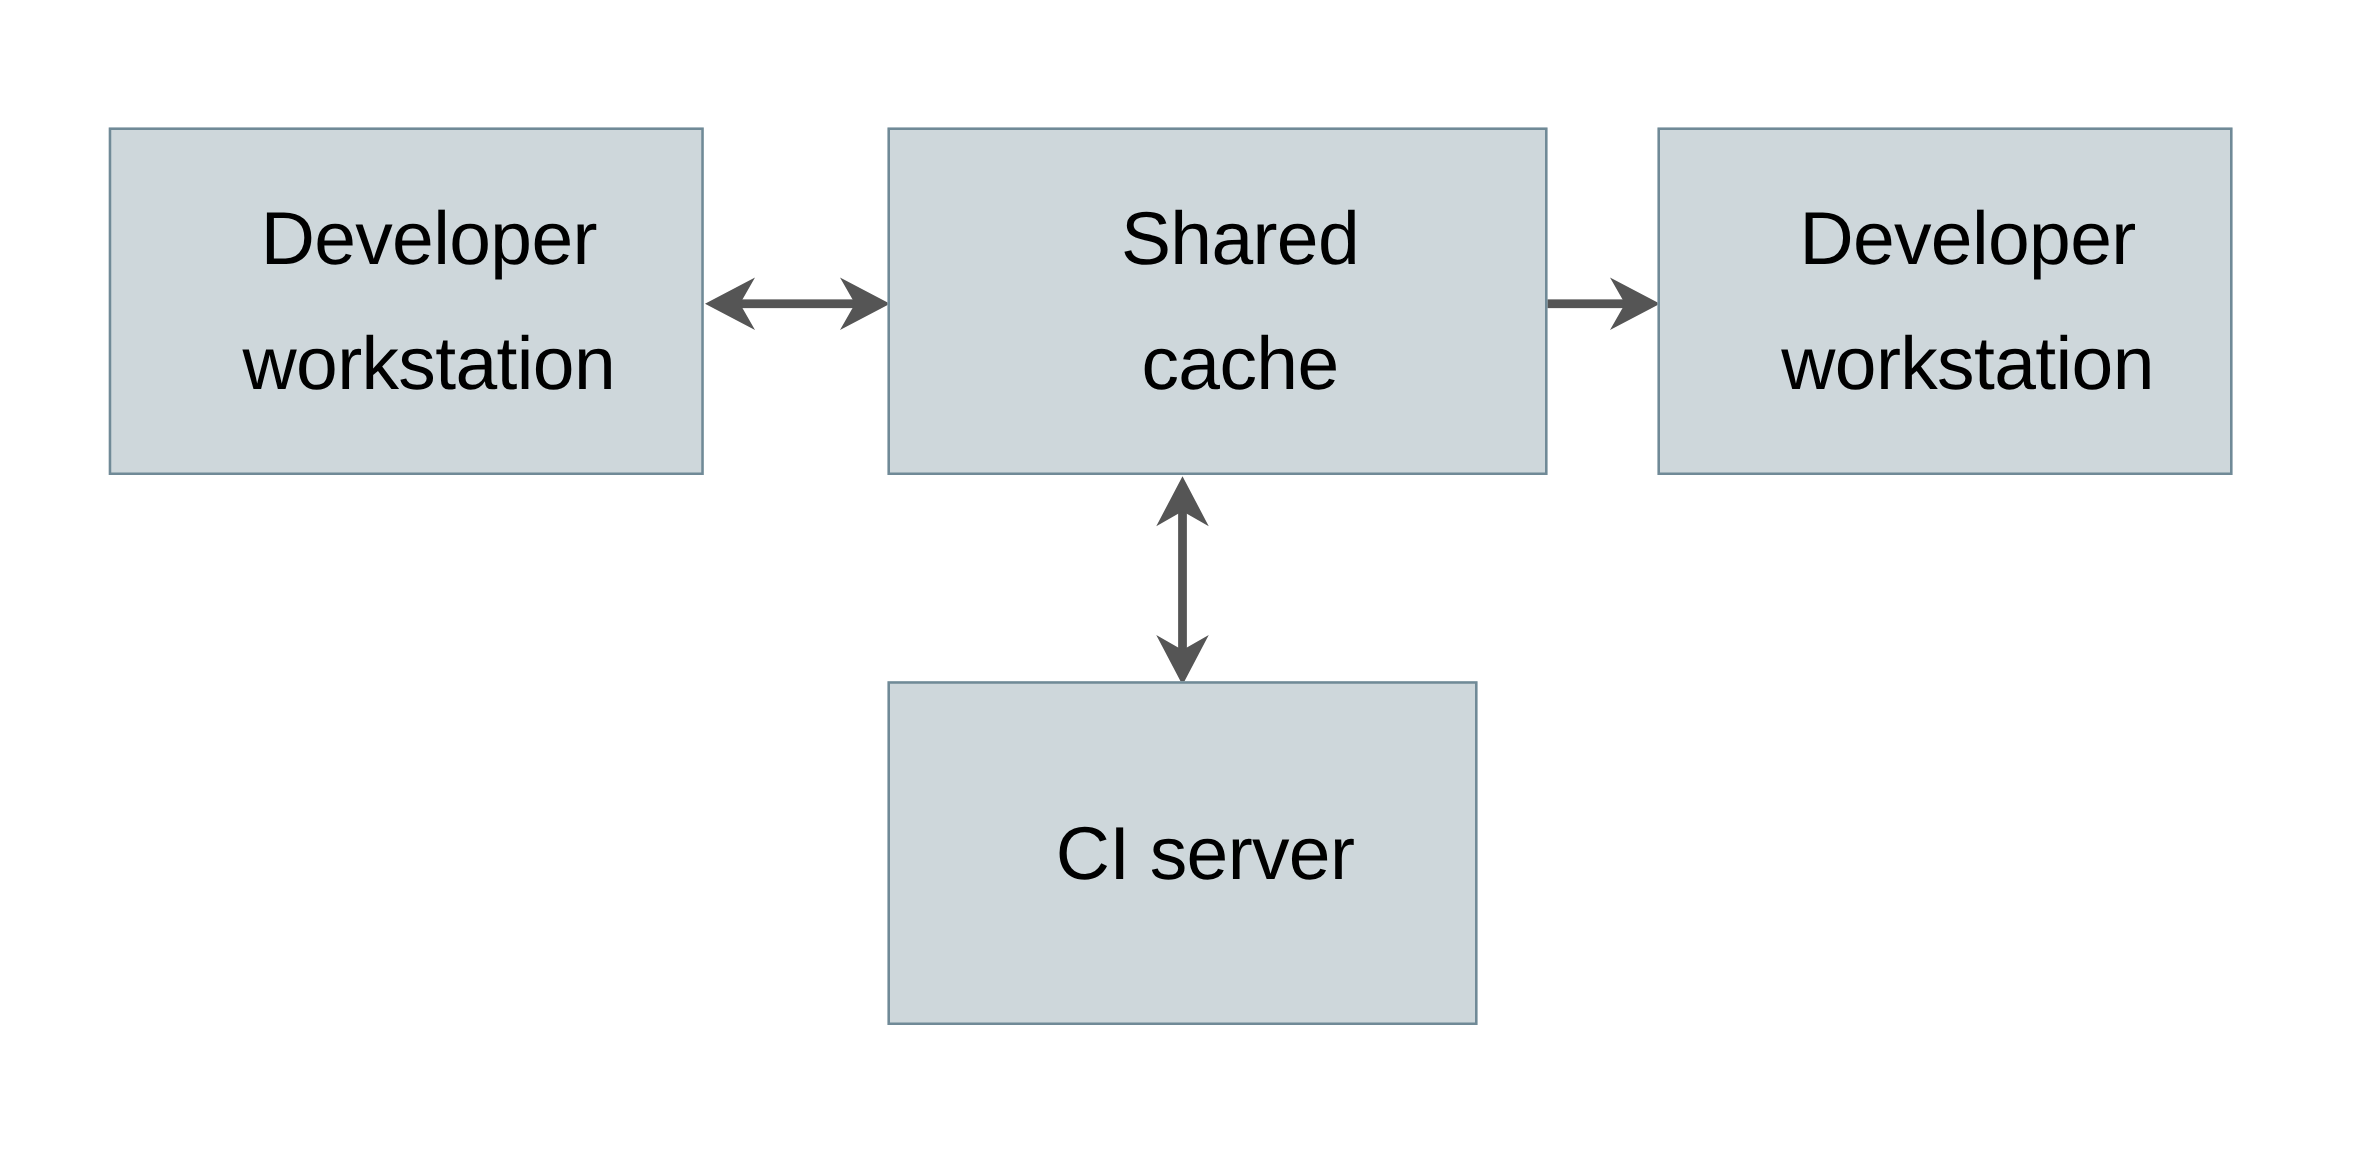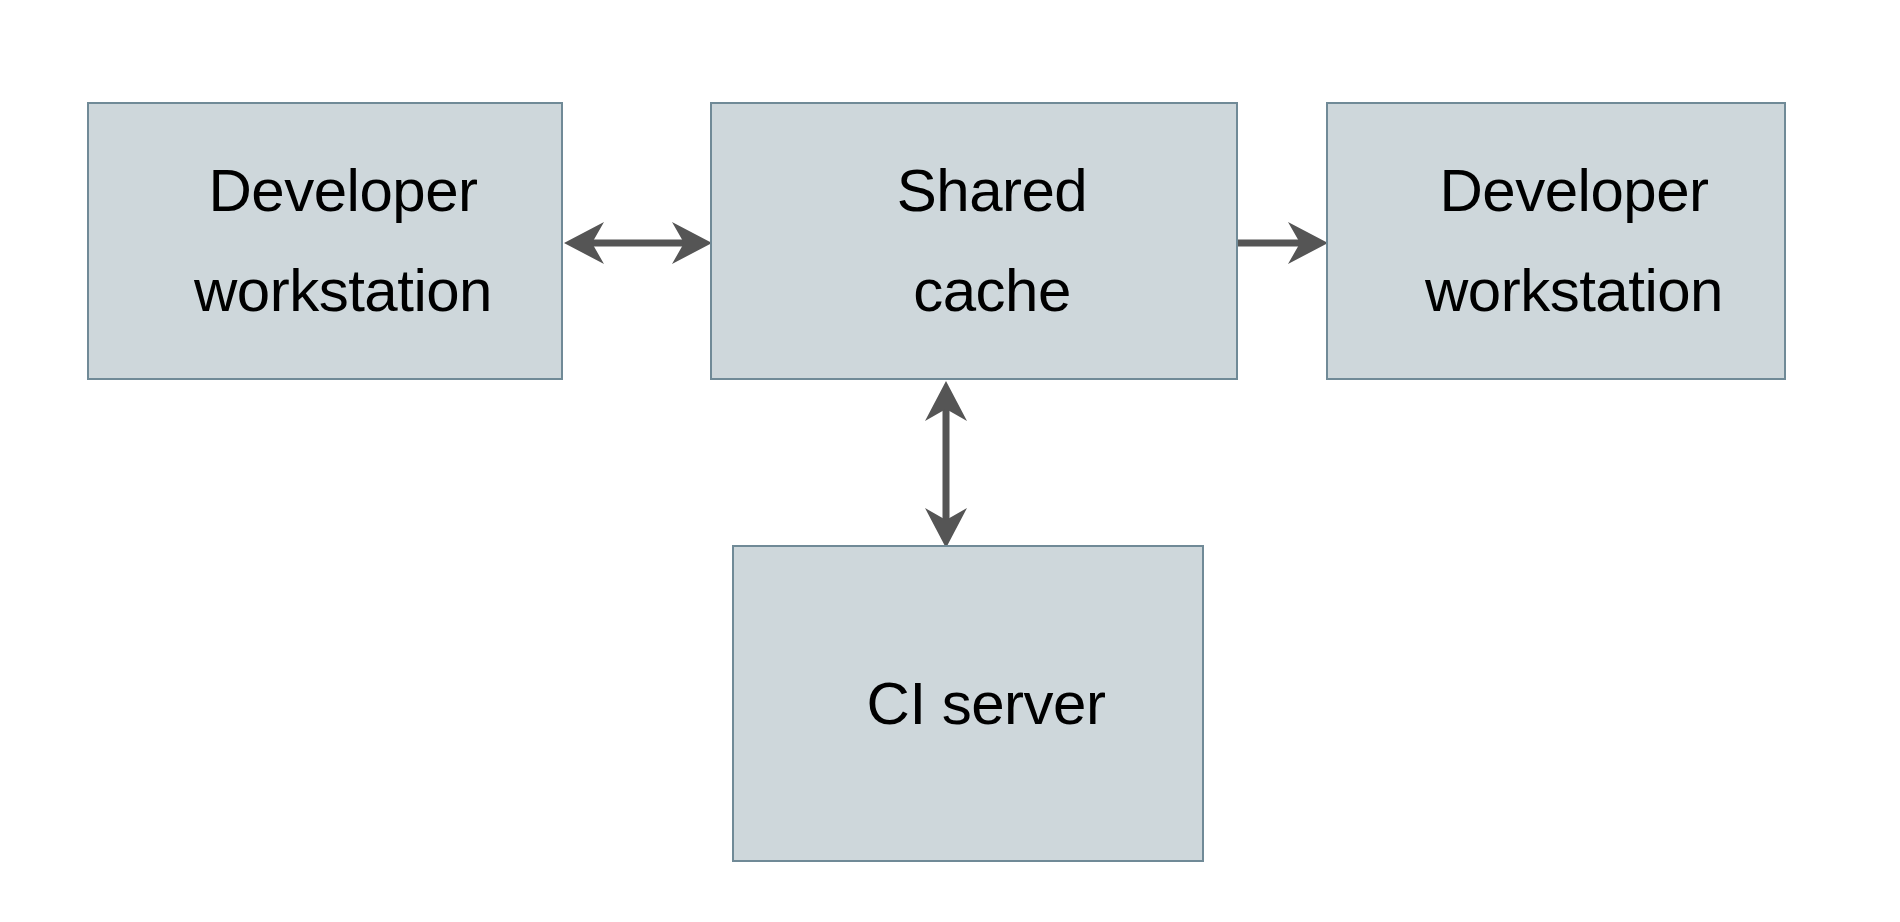--- a/index.html
+++ b/index.html
@@ -35,21 +35,21 @@
     line-height: 100px;
     color: #000000;
     letter-spacing: -0.5px;
     white-space: pre-line;
     font-weight: 400;
     width: 108%;
   }
   #node-dev-left  { left: 87px;   top: 102px; width: 476px; height: 278px; }
   #node-cache     { left: 710px;  top: 102px; width: 528px; height: 278px; }
   #node-dev-right { left: 1326px; top: 102px; width: 460px; height: 278px; }
-  #node-ci        { left: 732px;  top: 545px; width: 472px; height: 317px; }
+  #node-ci        { left: 710px;  top: 545px; width: 472px; height: 275px; }
 
   .edge-svg {
     position: absolute;
     left: 0;
     top: 0;
     width: 1900px;
     height: 922px;
     pointer-events: none;
     overflow: visible;
   }

